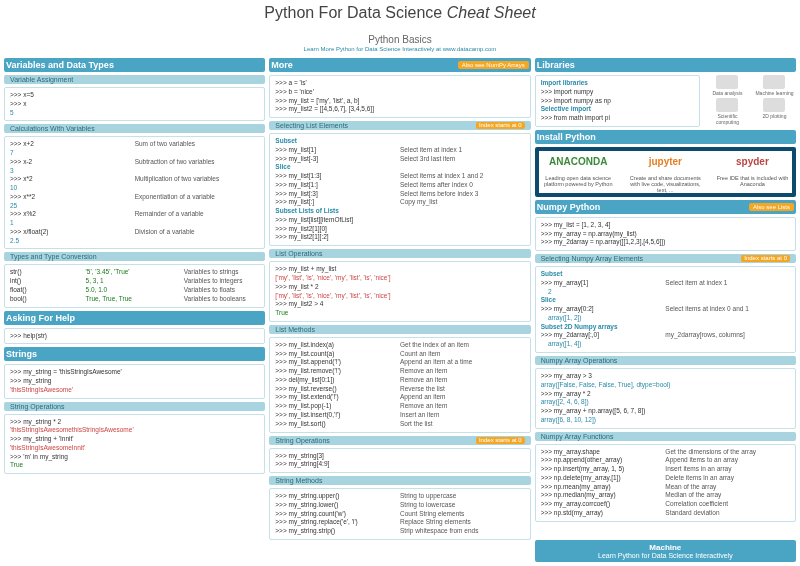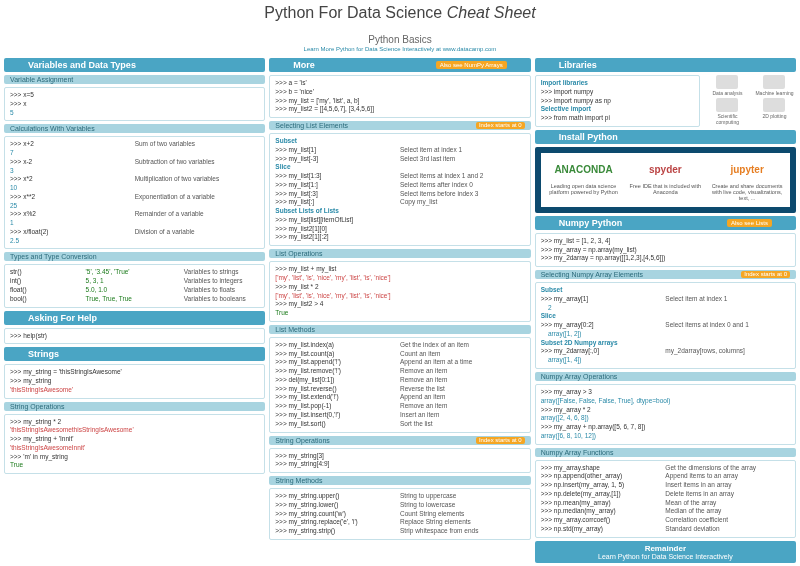--- a/index.html
+++ b/index.html
@@ -5,39 +5,39 @@
 *{margin:0;padding:0;box-sizing:border-box;font-family:Arial,Helvetica,sans-serif}
 body{width:800px;height:566px;background:#fff;font-size:7px;color:#333;overflow:hidden}
 .page{display:flex;flex-direction:column;height:100%}
 .header{text-align:center;padding:4px 0 2px}
 .header .title{font-size:16px;color:#444}
 .header .title em{font-style:italic}
 .header .sub{font-size:10px;color:#666;margin-top:12px}
 .header .sub2{font-size:6px;color:#2a8aa8;margin-top:1px}
 .cols{display:flex;flex:1;padding:4px;gap:4px}
 .col{flex:1;display:flex;flex-direction:column;gap:3px}
-.bar{background:#4aa5c4;color:#fff;font-size:9px;font-weight:bold;padding:2px 24px;border-radius:2px;display:flex;justify-content:space-between;align-items:center}
+.bar{background:#4aa5c4;color:#fff;font-size:9px;font-weight:bold;padding:2px 2px;border-radius:2px;display:flex;justify-content:space-between;align-items:center}
 .bar .right{font-size:6px;font-weight:normal;background:#f5a623;padding:1px 4px;border-radius:2px}
 .subbar{background:#a8d4e0;color:#2a6a7a;font-size:7px;padding:1px 6px;border-radius:2px;display:flex;justify-content:space-between}
 .subbar .right{font-size:6px;background:#f5a623;color:#fff;padding:0 3px;border-radius:2px}
 .box{border:1px solid #c5e0e8;border-radius:2px;padding:3px 5px;font-size:6.5px;line-height:1.35;font-family:'Courier New',monospace}
 .box .row{display:flex}
 .box .code{flex:1}
 .box .desc{flex:1;font-family:Arial;color:#555}
 .out{color:#1a7a1a}
 .outblue{color:#2a8aa8}
 .outred{color:#c44}
 .h{color:#2a8aa8;font-weight:bold;font-family:Arial}
 .libs{display:flex;gap:6px;align-items:flex-start}
 .libsbox{border:1px solid #c5e0e8;border-radius:2px;padding:3px 5px;font-size:6.5px;line-height:1.35;font-family:'Courier New',monospace;flex:1}
 .logos{display:flex;flex-direction:column;gap:2px;font-size:5px;text-align:center;color:#666;width:90px}
 .logorow{display:flex;gap:4px}
 .logocell{flex:1;font-family:Arial}
 .logoicon{width:22px;height:14px;margin:0 auto 1px;background:#ddd;border-radius:2px}
-.install{border:6px solid #0c4a6e;border-radius:2px;padding:6px;display:flex;gap:8px;justify-content:space-around;text-align:center;font-family:Arial;font-size:5.5px;color:#555}
+.install{border:4px solid #0c4a6e;border-radius:2px;display:flex;gap:8px;justify-content:space-around;text-align:center;font-family:Arial;font-size:5.5px;color:#555}
 .install .item{flex:1}
 .install .logo{height:22px;display:flex;align-items:center;justify-content:center;font-size:10px;font-weight:bold;color:#3a8a3a;margin-bottom:2px}
 .install .logo.spyder{color:#b44}
 .install .logo.jup{color:#e67e22}
 .footer{background:#4aa5c4;color:#fff;text-align:center;font-size:7px;padding:3px;border-radius:2px;margin-top:auto}
 .footer .big{font-size:8px;font-weight:bold}
 </style>
 </head>
 <body>
 
@@ -316,22 +316,22 @@
               <div class="logocell"><div class="logoicon"></div>Scientific computing</div>
               <div class="logocell"><div class="logoicon"></div>2D plotting</div>
             </div>
           </div>
  </div>
  <div class="bar">
           <span>Install Python</span>
         </div>
  <div class="install" id="install-box">
           <div class="item"><div class="logo ">ANACONDA</div>Leading open data science platform powered by Python</div>
+          <div class="item"><div class="logo jup">jupyter</div>Create and share documents with live code, visualizations, text, ...</div>
           <div class="item"><div class="logo spyder">spyder</div>Free IDE that is included with Anaconda</div>
-          <div class="item"><div class="logo jup">jupyter</div>Create and share documents with live code, visualizations, text, ...</div>
         </div>
  <div class="bar">
           <span>Numpy Python</span>
           <span class="right">Also see Lists</span>
         </div>
  <div class="box">
           <div>&gt;&gt;&gt; my_list = [1, 2, 3, 4]</div>
           <div>&gt;&gt;&gt; my_array = np.array(my_list)</div>
           <div>&gt;&gt;&gt; my_2darray = np.array([[1,2,3],[4,5,6]])</div>
         </div>
@@ -401,18 +401,18 @@
           <div class="row">
             <span class="code">&gt;&gt;&gt; my_array.corrcoef()</span>
             <span class="desc">Correlation coefficient</span>
           </div>
           <div class="row">
             <span class="code">&gt;&gt;&gt; np.std(my_array)</span>
             <span class="desc">Standard deviation</span>
           </div>
         </div>
  <div class="footer">
-          <div class="big">Remainder</div>
+          <div class="big">Machine</div>
           <div>Learn Python for Data Science Interactively</div>
         </div>
 </div>
 </div>
 </div>
 
 </body></html>

